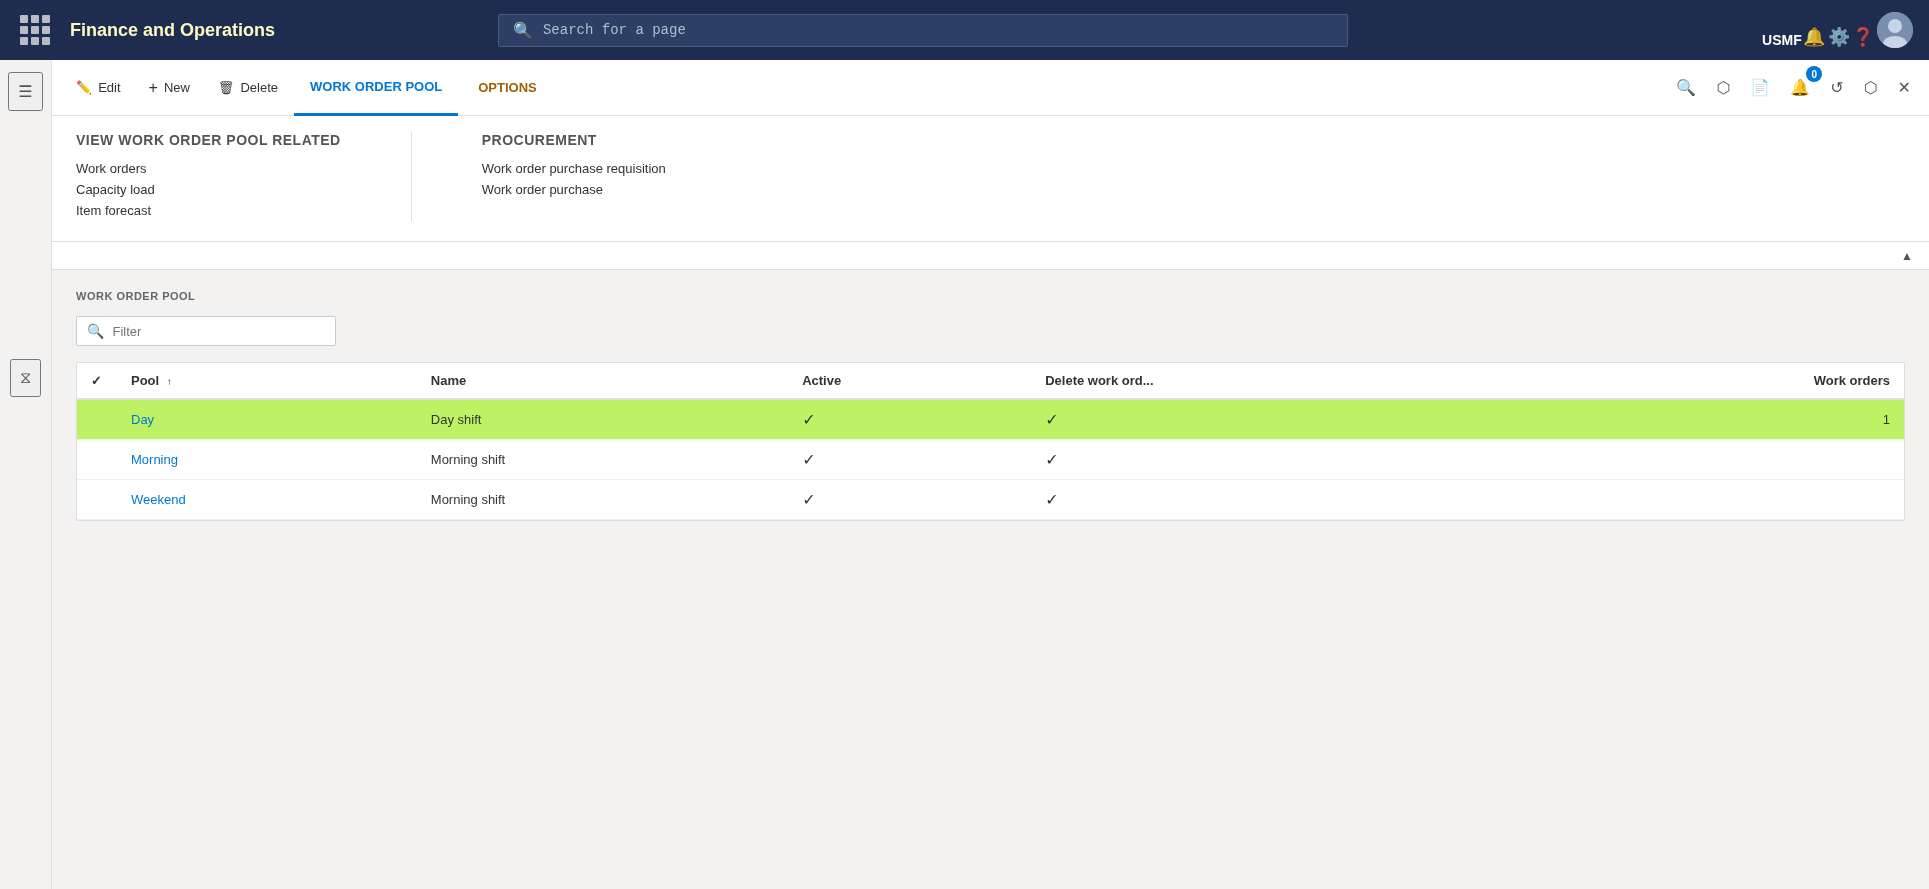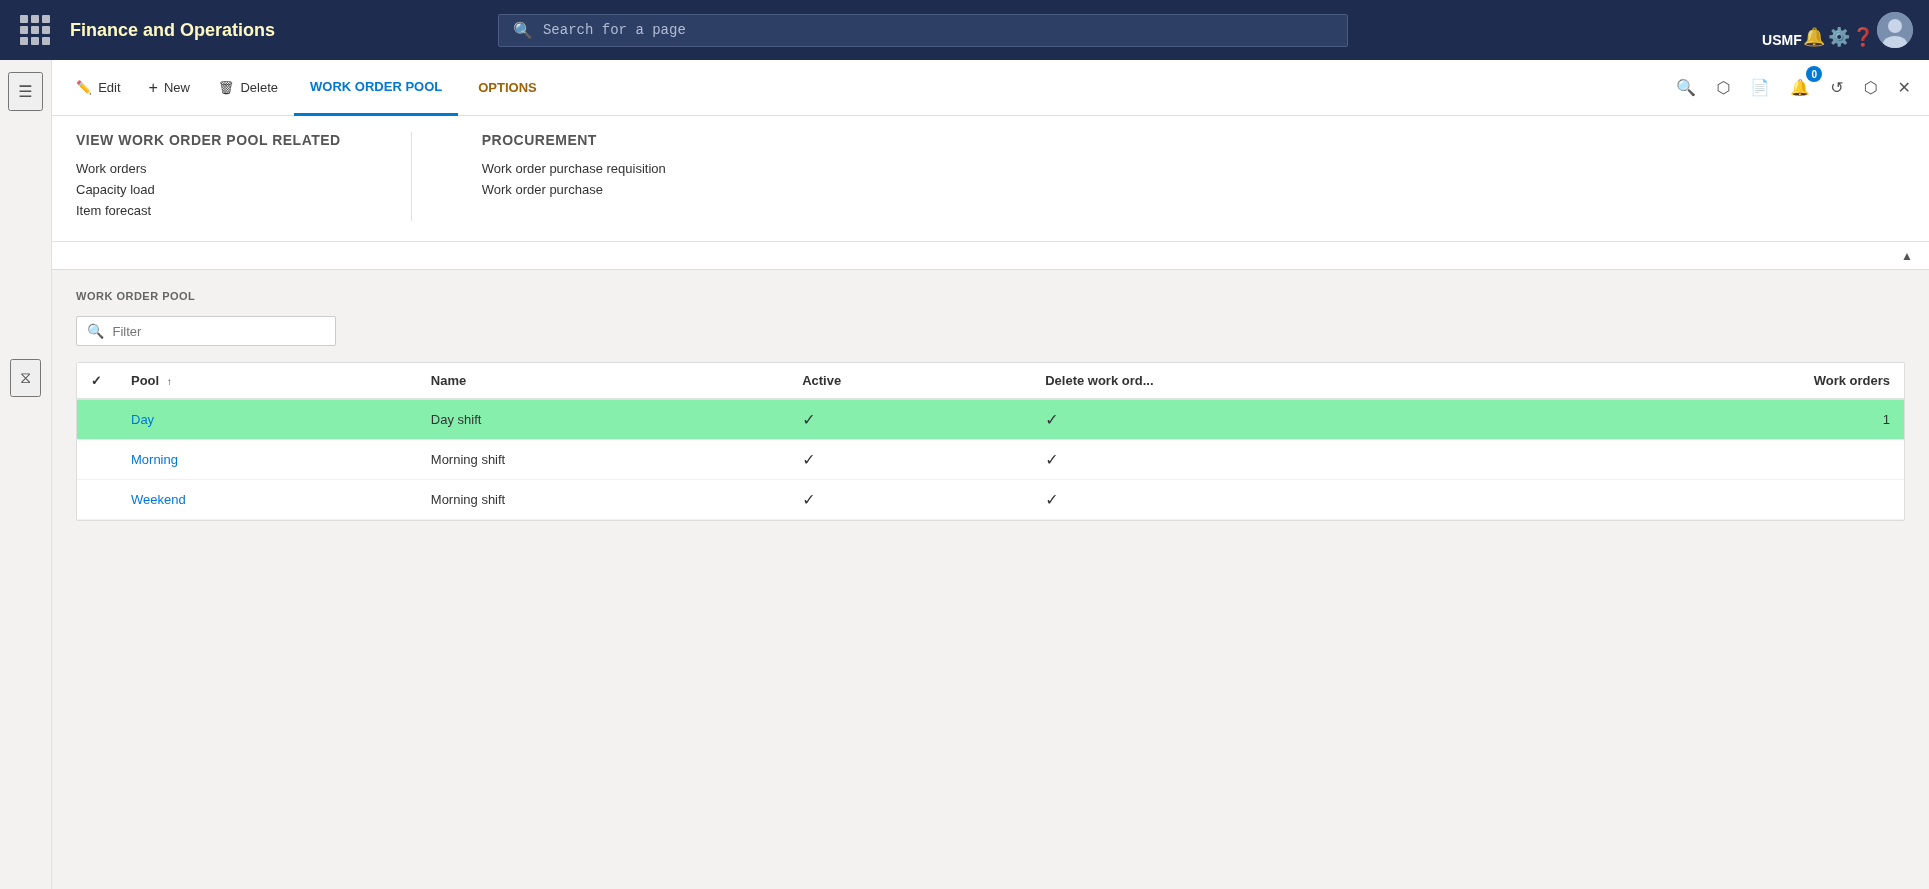--- a/index.html
+++ b/index.html
@@ -106,21 +106,21 @@
     
     .data-table { width: 100%; border-collapse: collapse; background: white; font-size: 13px; }
     .data-table th {
       text-align: left; font-weight: 600; color: #333;
       padding: 10px 14px;
       border-bottom: 2px solid #e0e0e0;
       white-space: nowrap;
       background: white;
     }
     .data-table td { padding: 10px 14px; border-bottom: 1px solid #f0f0f0; color: #333; }
-    .data-table tr.selected-row td { background: #86efac; }
+    .data-table tr.selected-row td { background: #bef264; }
     .link-cell { color: #0078d4; cursor: pointer; text-decoration: none; }
     .check-col { width: 40px; }
     .sort-icon { display: inline-block; margin-left: 4px; font-size: 10px; }
 
     .body-layout { display: flex; height: calc(889px - 60px); }
     .left-sidebar { width: 52px; background: #f3f2f1; border-right: 1px solid #e0e0e0; display: flex; flex-direction: column; align-items: center; padding-top: 12px; gap: 8px; }
     .sidebar-icon { font-size: 16px; color: #555; cursor: pointer; padding: 8px; }
     .content-area { flex: 1; display: flex; flex-direction: column; overflow: hidden; }
   </style>
 </head>

